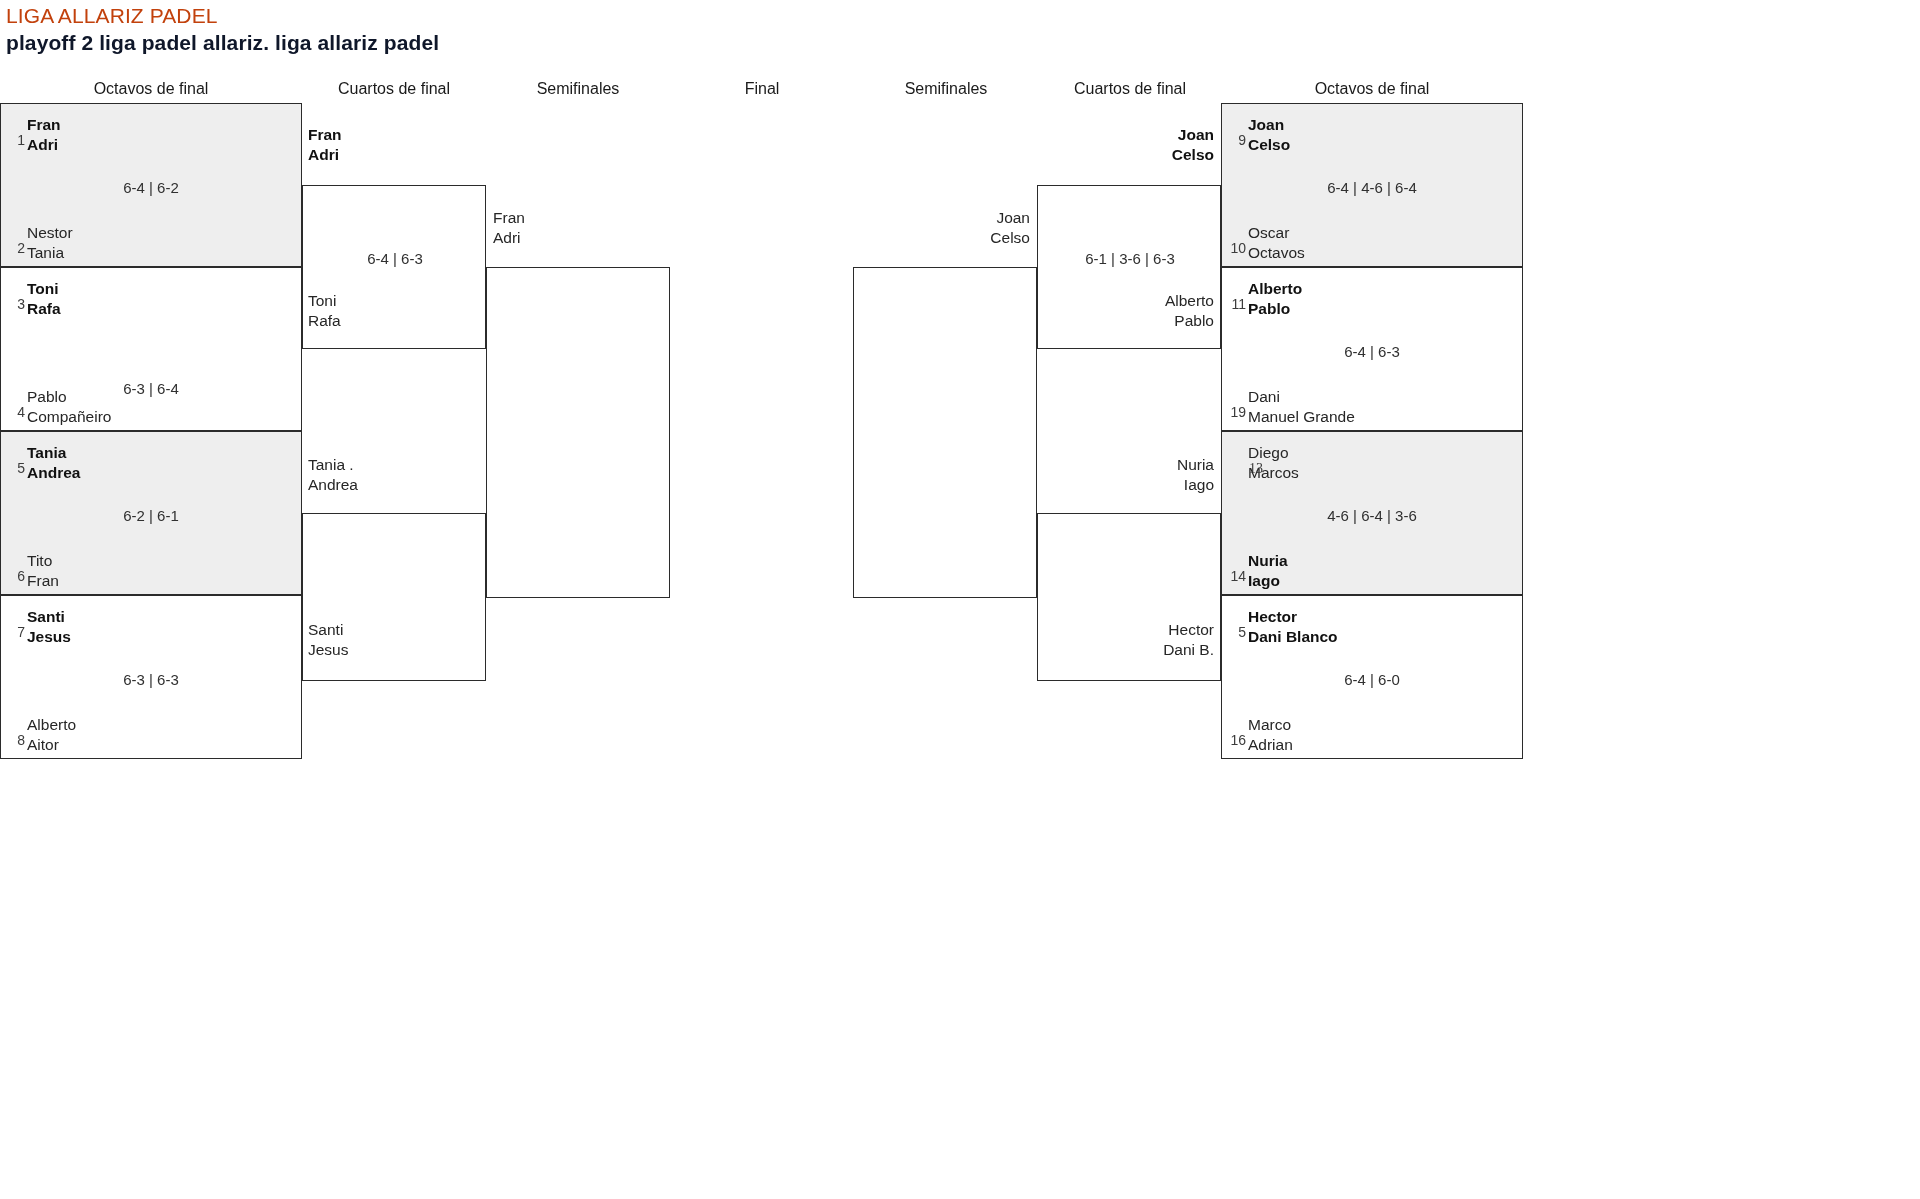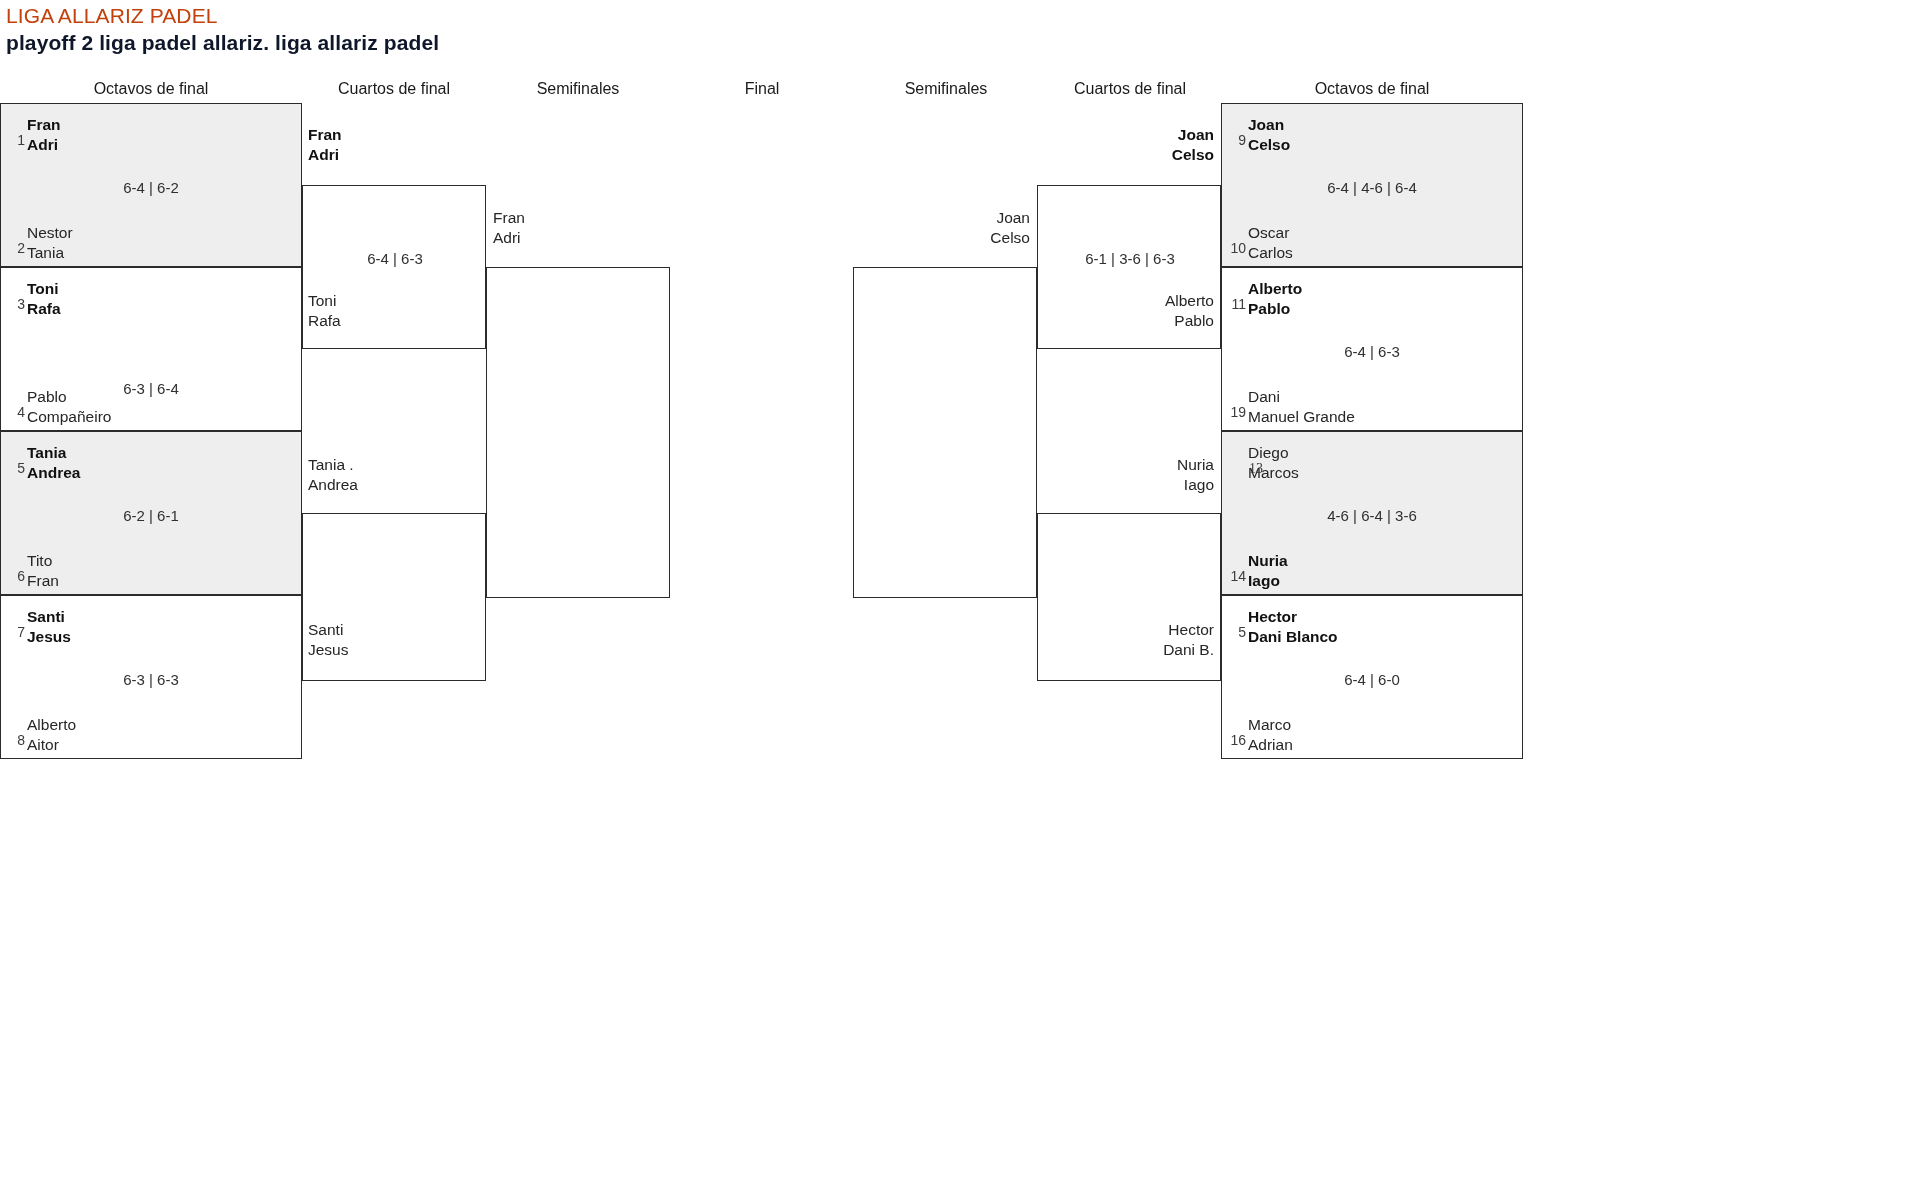--- a/index.html
+++ b/index.html
@@ -162,21 +162,21 @@
   <div class="label right" style="left:1030px; top:619px; width:184px;">Hector</div>
   <div class="label right" style="left:1030px; top:639px; width:184px;">Dani B.</div>
 
   <div class="mbox shaded" style="left:1221px; top:103px; width:302px; height:164px;">
     <div class="seed" style="left:2px; top:28px;">9</div>
     <div class="team win" style="left:26px; top:10px;">Joan</div>
     <div class="team win" style="left:26px; top:30px;">Celso</div>
     <div class="score" style="left:60px; top:74px; width:180px;">6-4 | 4-6 | 6-4</div>
     <div class="seed" style="left:2px; top:136px;">10</div>
     <div class="team" style="left:26px; top:118px;">Oscar</div>
-    <div class="team" style="left:26px; top:138px;">Carlos</div>
+    <div class="team" style="left:26px; top:138px;">Octavos</div>
   </div>
 
   <div class="mbox" style="left:1221px; top:267px; width:302px; height:164px;">
     <div class="seed" style="left:2px; top:28px;">11</div>
     <div class="team win" style="left:26px; top:10px;">Alberto</div>
     <div class="team win" style="left:26px; top:30px;">Pablo</div>
     <div class="score" style="left:60px; top:74px; width:180px;">6-4 | 6-3</div>
     <div class="seed" style="left:2px; top:136px;">19</div>
     <div class="team" style="left:26px; top:118px;">Dani</div>
     <div class="team" style="left:26px; top:138px;">Manuel Grande</div>

